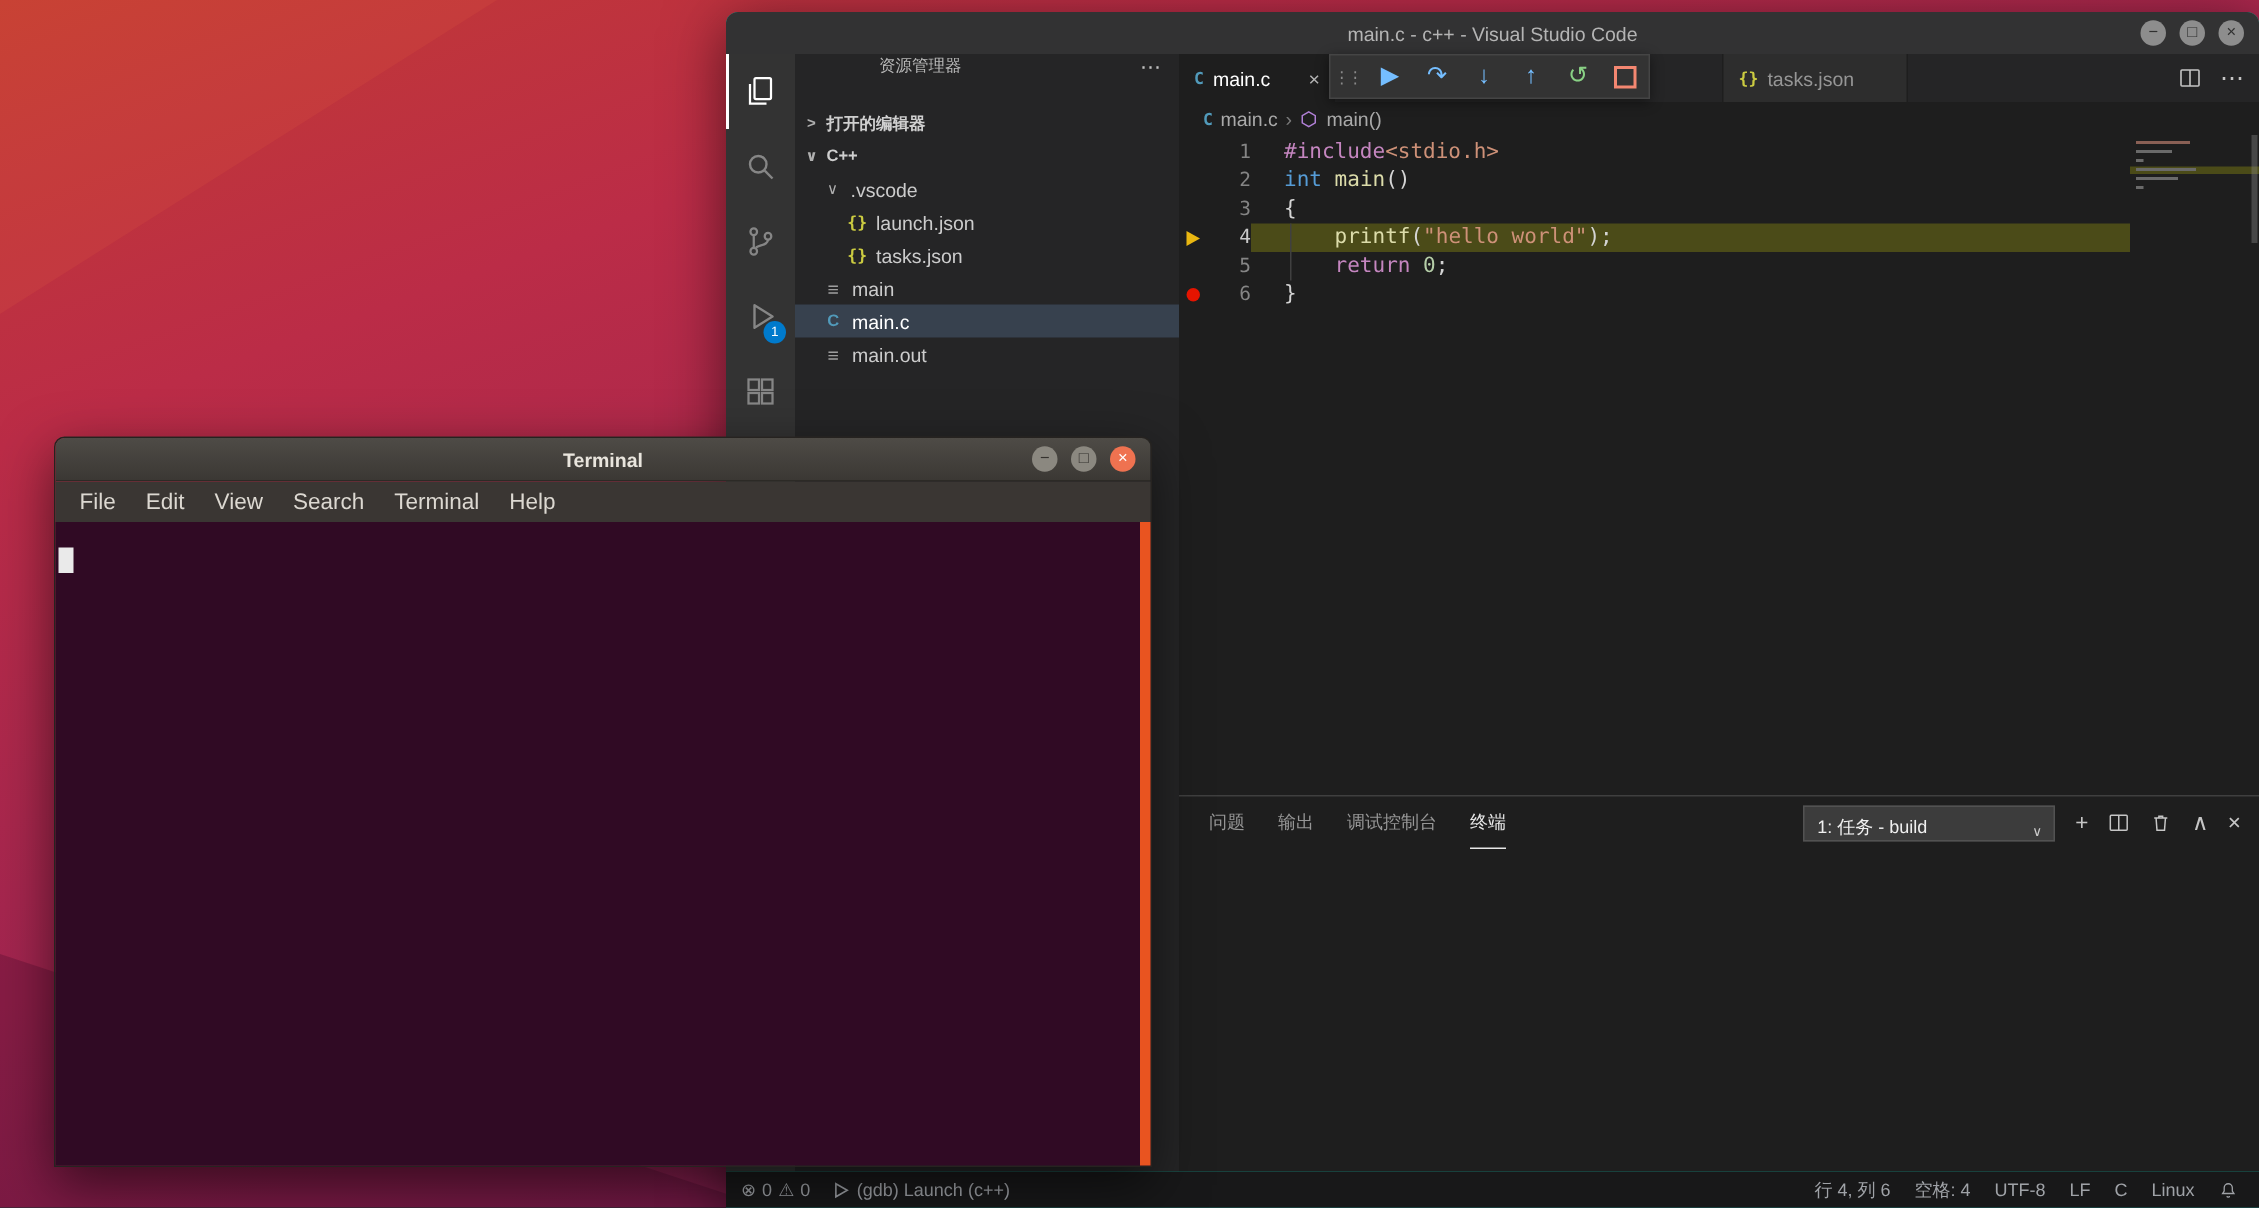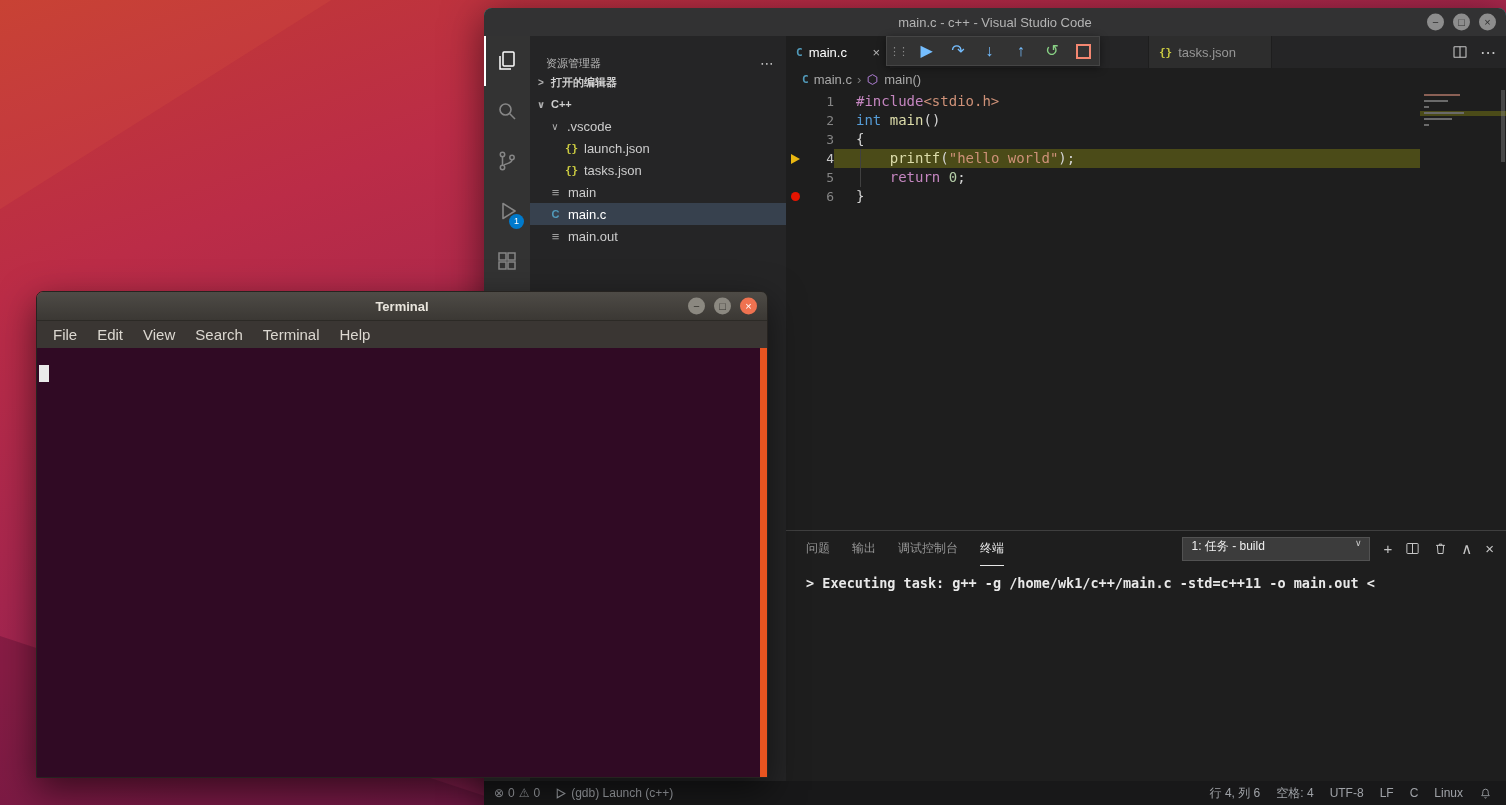--- a/index.html
+++ b/index.html
@@ -31,21 +31,21 @@
   
   .activitybar{width:46px;flex:0 0 46px;background:#333333;display:flex;flex-direction:column;}
   .act-item{height:50px;display:flex;align-items:center;justify-content:center;color:#868686;position:relative;}
   .act-item.active{color:#ffffff;box-shadow:inset 2px 0 0 #ffffff;}
   .act-item svg{width:24px;height:24px;}
   .act-badge{position:absolute;right:6px;bottom:7px;min-width:15px;height:15px;border-radius:8px;
     background:#007acc;color:#fff;font-size:9px;line-height:15px;text-align:center;}
 
   
   .sidebar{width:256px;flex:0 0 256px;background:#252526;color:#cccccc;display:flex;flex-direction:column;overflow:hidden;}
-  .sb-header{height:35px;flex:0 0 35px;display:flex;align-items:flex-end;padding:0 12px 0 16px;font-size:11px;color:#b8b8b8;}
+  .sb-header{height:35px;flex:0 0 35px;display:flex;align-items:flex-start;padding:0 12px 0 16px;font-size:11px;color:#b8b8b8;margin-left:40px;}
   .sb-header .more{margin-left:auto;color:#c0c0c0;font-size:14px;}
   .sb-row{height:22px;flex:0 0 22px;display:flex;align-items:center;font-size:13px;gap:5px;}
   .sb-sect{font-weight:bold;font-size:11px;color:#cfcfcf;padding-left:4px;gap:3px;}
   .chev{width:14px;text-align:center;color:#b0b0b0;font-size:10px;flex:0 0 14px;}
   .tree-row{padding-left:18px;}
   .tree-row.lvl2{padding-left:34px;}
   .tree-row.selected{background:#37414e;color:#ffffff;}
   .fic{width:15px;text-align:center;font-size:11px;flex:0 0 15px;}
   .fic.json{color:#cbcb41;font-weight:bold;font-family:"DejaVu Sans Mono",monospace;}
   .fic.cfile{color:#519aba;font-weight:bold;}
@@ -104,22 +104,22 @@
   .mm-bar.warm{background:#8a6055;}
   .mm-hl{position:absolute;left:0;right:0;top:21px;height:5px;background:#4b4b18;}
   .mm-thumb{position:absolute;right:1px;top:0;width:4px;height:72px;background:rgba(150,150,150,.35);}
 
   
   .panel{height:251px;flex:0 0 251px;border-top:1px solid #3f3f3f;display:flex;flex-direction:column;box-sizing:border-box;}
   .panel-header{height:35px;flex:0 0 35px;display:flex;align-items:center;padding:0 12px 0 20px;}
   .ptab{font-size:12px;color:#969696;margin-right:22px;height:100%;display:flex;align-items:center;box-sizing:border-box;text-align:center;}
   .ptab.active{color:#e7e7e7;border-bottom:1px solid #e7e7e7;}
   .panel-right{margin-left:auto;display:flex;align-items:center;gap:13px;color:#c5c5c5;}
-  .task-dd{width:188px;height:24px;background:#3c3c3c;border:1px solid #525252;box-sizing:border-box;
-    display:flex;align-items:flex-start;padding:0 8px;font-size:12px;color:#f0f0f0;}
+  .task-dd{width:168px;height:24px;background:#3c3c3c;border:1px solid #525252;box-sizing:border-box;
+    display:flex;align-items:flex-end;padding:0 8px;font-size:12px;color:#f0f0f0;}
   .task-dd .ddchev{margin-left:auto;font-size:9px;color:#cccccc;}
   .pico{font-size:15px;line-height:1;}
   .pico svg{width:15px;height:15px;display:block;}
   .panel-content{flex:1;padding-left:20px;color:#e8e8e8;}
   .pout1{margin-top:9px;font-size:13.5px;font-weight:bold;font-family:"DejaVu Sans Mono","Liberation Mono",monospace;}
   .pout2{margin-top:30px;font-size:13.5px;font-family:"DejaVu Sans Mono","Liberation Mono",monospace;}
 
   
   .vs-statusbar{height:24px;flex:0 0 24px;background:#181819;display:flex;align-items:center;
     padding:0 14px 0 10px;color:#9fa2a7;font-size:12px;gap:14px;}
@@ -365,21 +365,20 @@
             <span class="pico">
               <svg viewBox="0 0 24 24" fill="none" stroke="currentColor" stroke-width="1.6">
                 <path d="M5 7h14M10 7V5h4v2M7 7l1 13h8l1-13"></path>
               </svg>
             </span>
             <span class="pico">∧</span>
             <span class="pico">×</span>
           </div>
         </div>
         <div class="panel-content">
-          <div class="pout1">&gt; Executing task: g++ -g /home/wk1/c++/main.c -std=c++11 -o main.out &lt;</div>
         </div>
       </div>
 
     </div>
   </div>
 
   <div class="vs-statusbar">
     <span class="sb-item">
       <span>⊗</span>
       <span>0</span>

